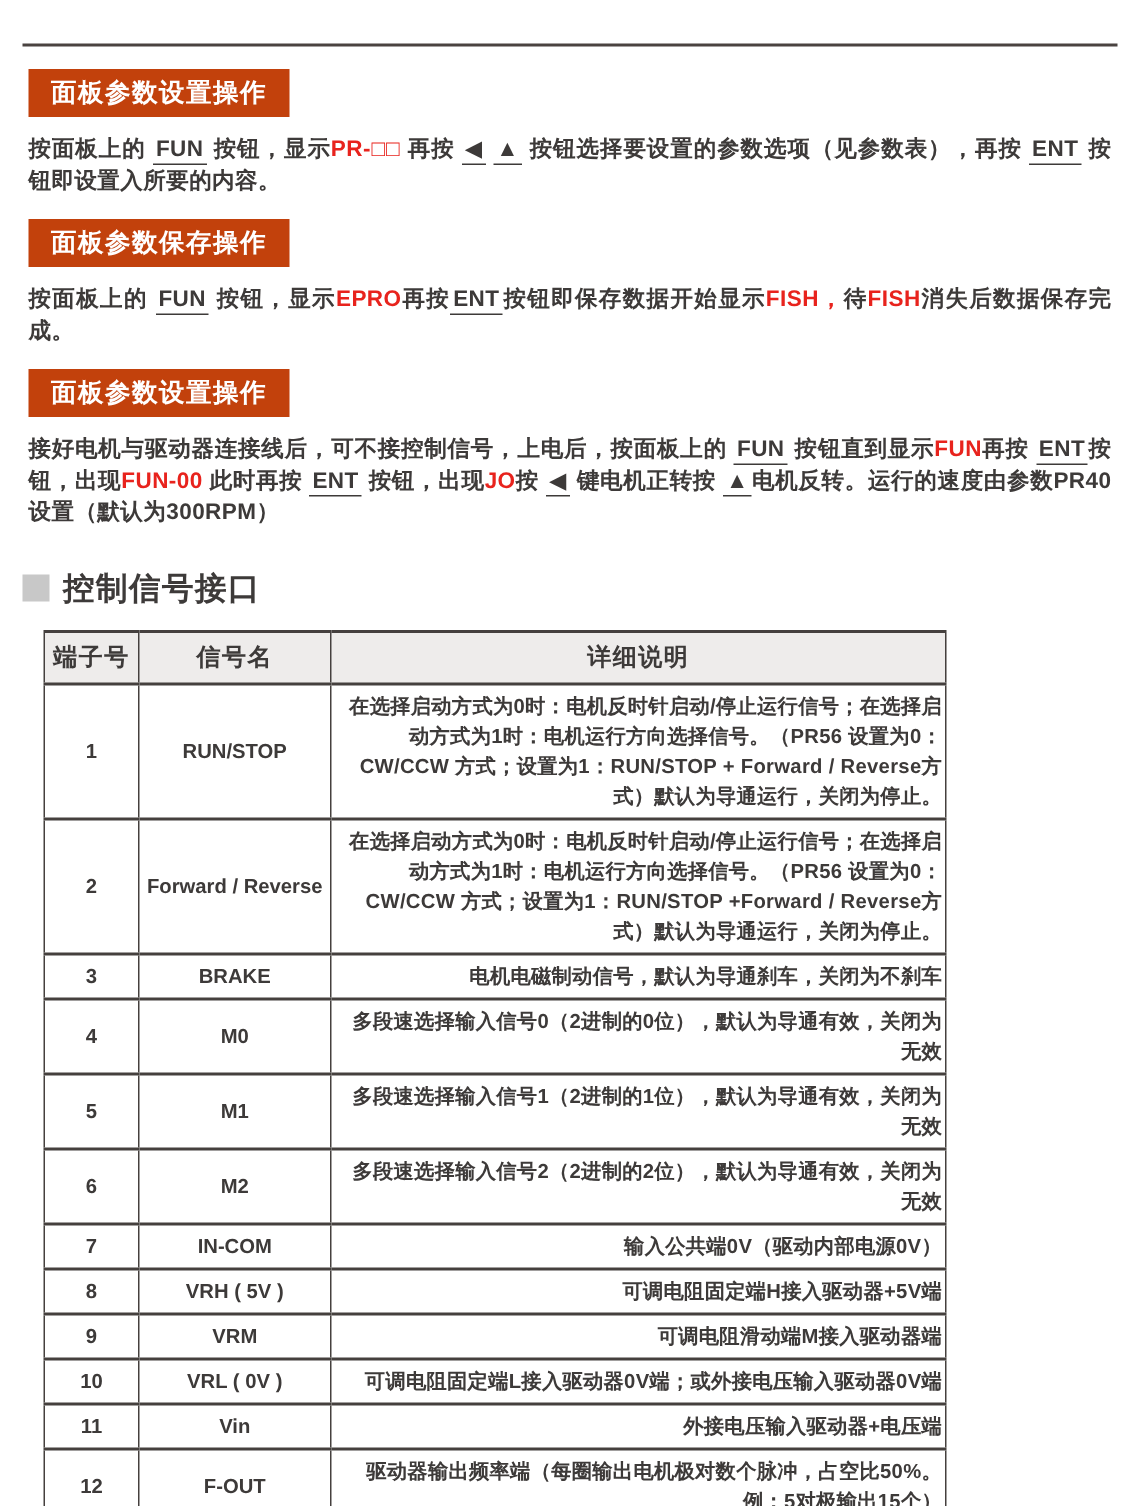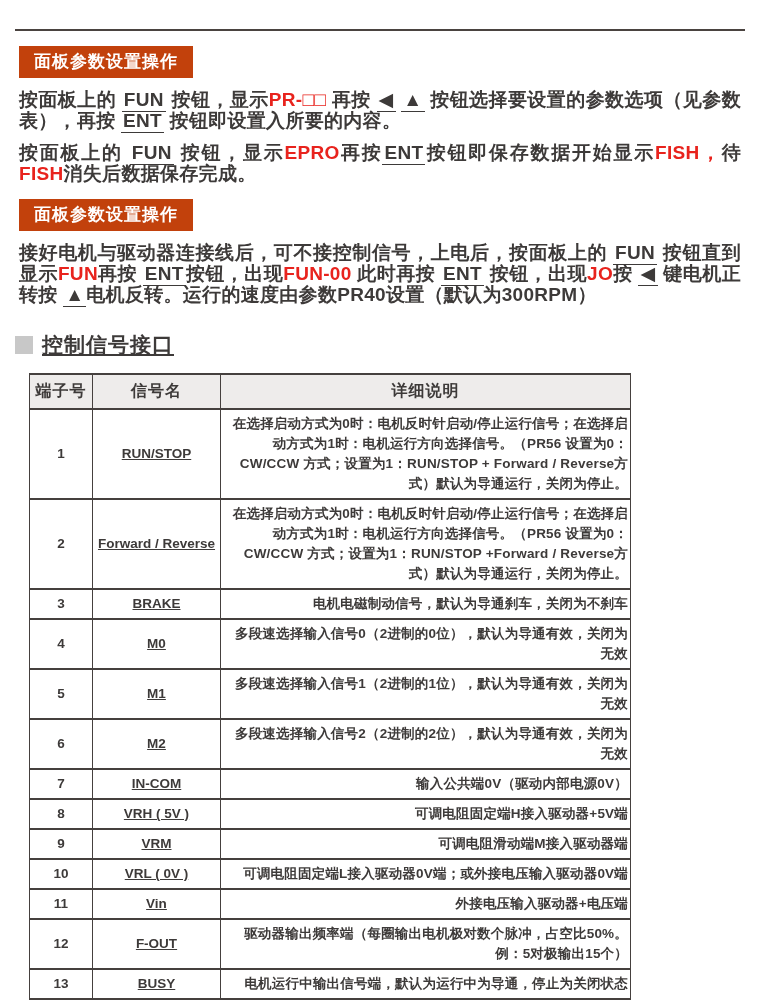--- a/index.html
+++ b/index.html
@@ -24,37 +24,36 @@
     background: #c2410c;
     color: #ffffff;
     font-size: 17px;
     line-height: 1;
     padding: 7px 15px 8px 15px;
     letter-spacing: 1px;
   }
 
   .para {
     margin: 11px 20px 0 19px;
-    font-size: 19px;
+    font-size: 15px;
     line-height: 21px;
     letter-spacing: 0.3px;
     text-align: justify;
   }
   .seg.red { color: #e8231d; }
   .seg.u {
     border-bottom: 1.6px solid #3d3a39;
     padding: 0 2px 1px 2px;
   }
 
   .sec-title-row {
     display: flex;
     align-items: center;
     gap: 9px;
     margin: 26px 0 0 15px;
-    text-decoration: underline;
   }
   .bullet {
     width: 18px; height: 18px;
     background: #c8c8c8;
     display: inline-block;
   }
   .sec-title { font-size: 21px; letter-spacing: 1px; color: #3d3a39; }
 
   table.sig {
     margin: 14px 16px 0 29px;
@@ -70,21 +69,21 @@
   table.sig th {
     background: #eeeceb;
     font-size: 16px;
     padding: 6px 4px;
     letter-spacing: 1px;
   }
   col.c-no   { width: 63px; }
   col.c-name { width: 128px; }
   table.sig td { font-size: 13.5px; line-height: 20px; padding: 4px 2px; }
   td.no   { text-align: center; font-size: 14px; }
-  td.name { text-align: center; font-size: 14px; text-decoration: underline; }
+  td.name { text-align: center; font-size: 14px; }
   td.desc { text-align: right; padding: 4px 8px 4px 9px; letter-spacing: 0.2px; }
 
   .note {
     margin: 11px 18px 0 15px;
     font-size: 14.5px;
     line-height: 22px;
     padding-left: 27px;
     text-indent: -27px;
     letter-spacing: 0.2px;
     text-align: justify;
@@ -96,20 +95,21 @@
 <div class="page">
 
   <div class="top-rule"></div>
 
   <div>
     <div class="badge">面板参数设置操作</div>
     <p class="para"><span class="seg">按面板上的 </span><span class="seg u">FUN</span><span class="seg"> 按钮，显示</span><span class="seg red">PR-□□</span><span class="seg"> 再按 </span><span class="seg u">◀</span><span class="seg"> </span><span class="seg u">▲</span><span class="seg"> 按钮选择要设置的参数选项（见参数表），再按 </span><span class="seg u">ENT</span><span class="seg"> 按钮即设置入所要的内容。</span></p>
   </div>
 
   <div>
+    <div class="badge">面板参数保存操作</div>
     <p class="para"><span class="seg">按面板上的 </span><span class="seg u">FUN</span><span class="seg"> 按钮，显示</span><span class="seg red">EPRO</span><span class="seg">再按</span><span class="seg u">ENT</span><span class="seg">按钮即保存数据开始显示</span><span class="seg red">FISH，</span><span class="seg">待</span><span class="seg red">FISH</span><span class="seg">消失后数据保存完成。</span></p>
   </div>
 
   <div>
     <div class="badge">面板参数设置操作</div>
     <p class="para"><span class="seg">接好电机与驱动器连接线后，可不接控制信号，上电后，按面板上的 </span><span class="seg u">FUN</span><span class="seg"> 按钮直到显示</span><span class="seg red">FUN</span><span class="seg">再按 </span><span class="seg u">ENT</span><span class="seg">按钮，出现</span><span class="seg red">FUN-00</span><span class="seg"> 此时再按 </span><span class="seg u">ENT</span><span class="seg"> 按钮，出现</span><span class="seg red">JO</span><span class="seg">按 </span><span class="seg u">◀</span><span class="seg"> 键电机正转按 </span><span class="seg u">▲</span><span class="seg">电机反转。运行的速度由参数PR40设置（默认为300RPM）</span></p>
   </div>
 
   <div class="sec-title-row">
     <span class="bullet"></span>

